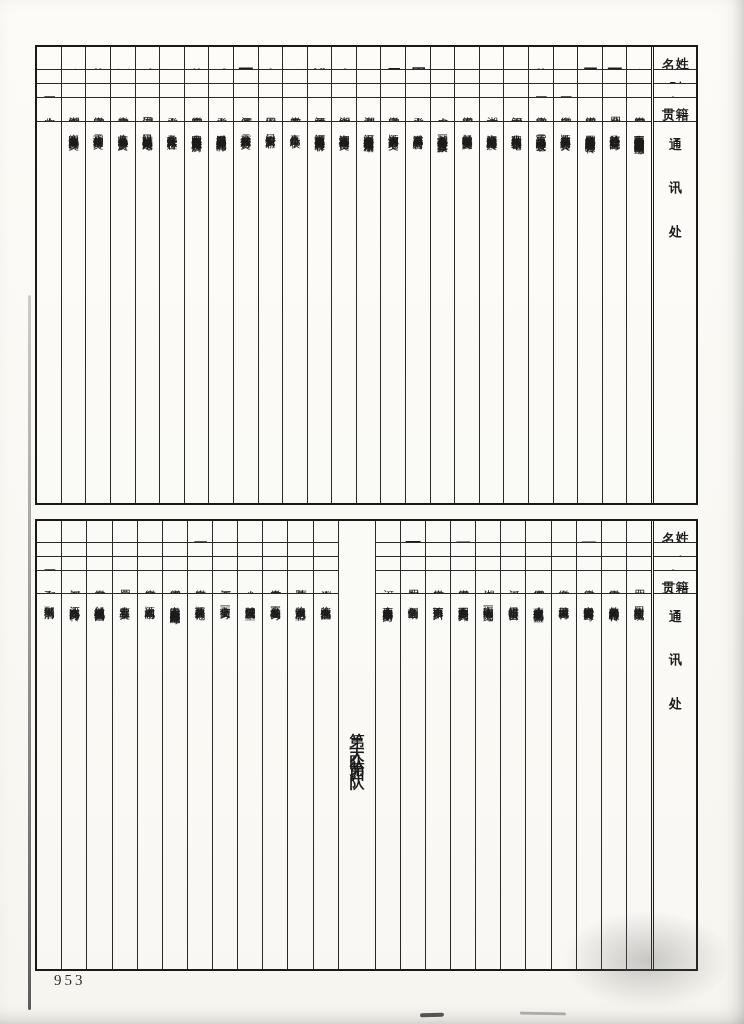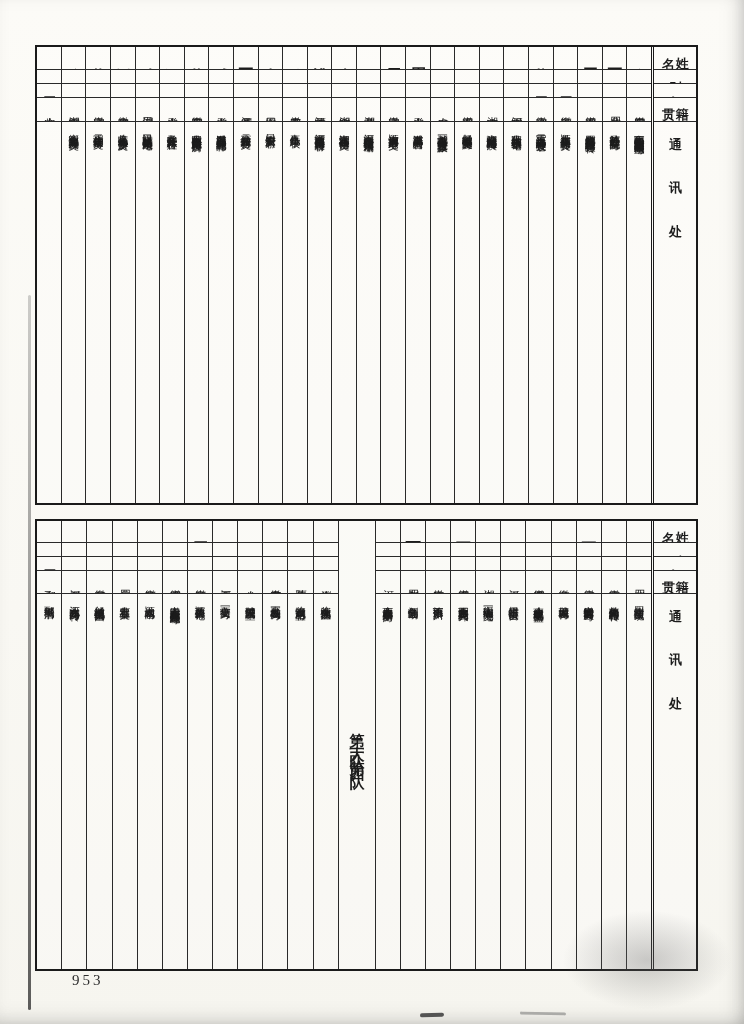--- a/index.html
+++ b/index.html
@@ -40,21 +40,21 @@
   .c-address .vtext { font-size:10.5px; letter-spacing:.5px; line-height:1.08; height:100%; }
   .c-unit .vtext    { font-size:15px; font-weight:700; letter-spacing:7px; }
 
   .header-col .vtext { font-size:13px; font-weight:700; }
   .h-name .vtext    { letter-spacing:13px; }
   .h-alias .vtext   { letter-spacing:5px; }
   .h-age .vtext     { letter-spacing:5px; }
   .h-origin .vtext  { letter-spacing:15px; }
   .h-address .vtext { letter-spacing:44px; }
 
-  .page-number { position:absolute; left:72px; top:972px; font-size:15px; letter-spacing:3px; color:#2e2e2e; }
+  .page-number { position:absolute; left:54px; top:972px; font-size:15px; letter-spacing:3px; color:#2e2e2e; }
   .edge-left   { position:absolute; left:28px; top:295px; width:3px; height:715px;
                  background:linear-gradient(180deg,rgba(70,70,70,.25),rgba(40,40,40,.75)); border-radius:2px; }
   .smudge-br   { position:absolute; right:12px; bottom:14px; width:170px; height:100px;
                  background:radial-gradient(ellipse at center, rgba(110,110,110,.35), rgba(110,110,110,0) 70%); }
   .mark-bottom-1 { position:absolute; left:420px; bottom:7px; width:24px; height:4px; background:#3a3a3a;
                    transform:rotate(-2deg); border-radius:2px; opacity:.85; }
   .mark-bottom-2 { position:absolute; left:520px; bottom:9px; width:46px; height:3px; background:#6a6a6a;
                    transform:rotate(1deg); border-radius:2px; opacity:.5; }
 </style>
 </head>

